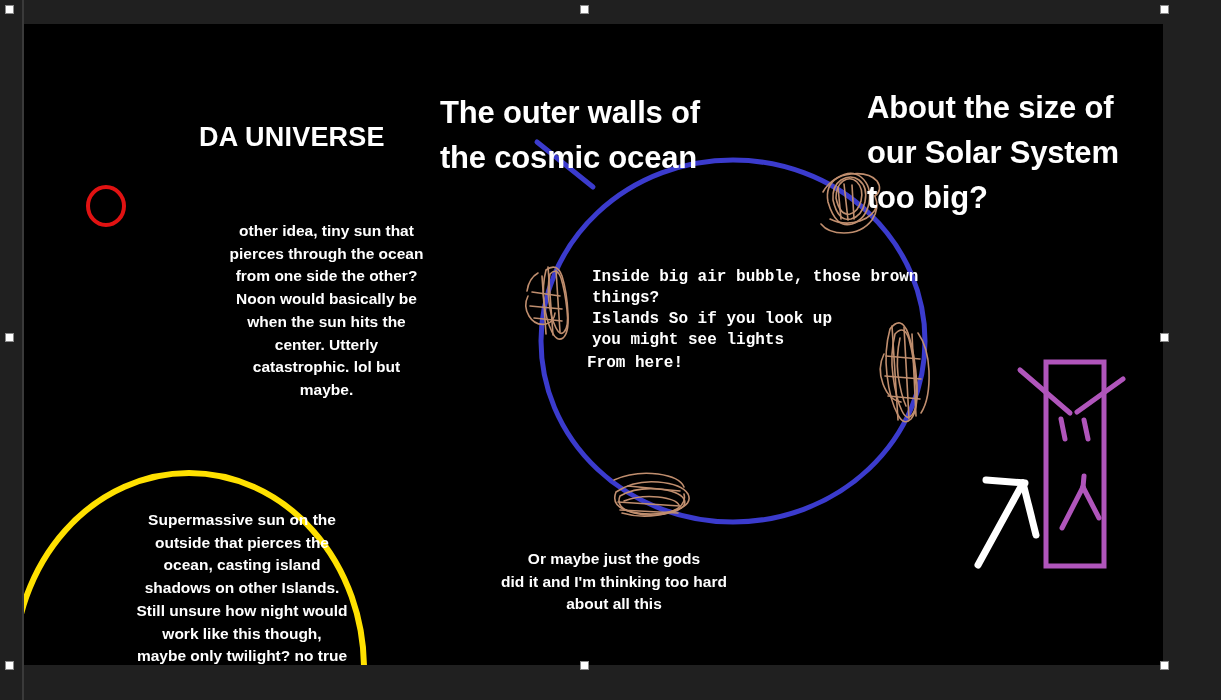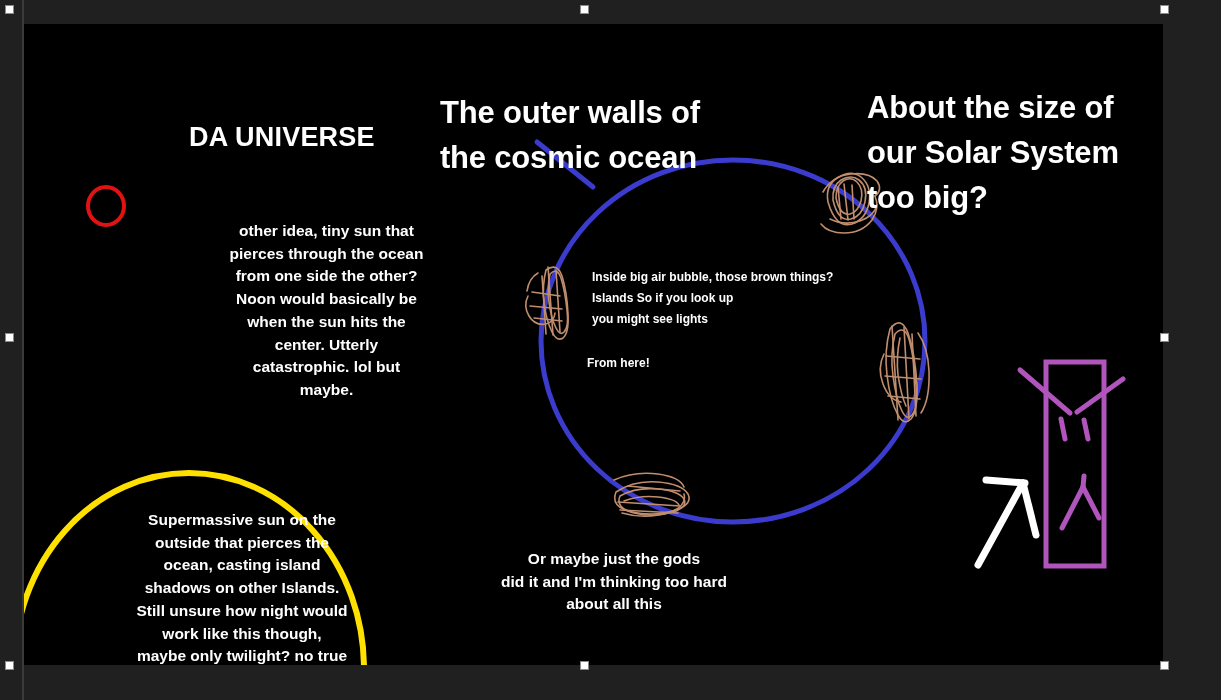--- a/index.html
+++ b/index.html
@@ -89,26 +89,27 @@
     letter-spacing: 0.2px;
   }
   .body {
     font-weight: bold;
     font-size: 15.5px;
     line-height: 22.7px;
     text-align: center;
   }
   .body-sm {
     font-weight: bold;
-    font-size: 12px;
+    font-size: 16px;
     line-height: 21px;
-  }
-
-  
-  #t-da-universe      { left: 165px; top: 96px;  width: 260px; }
+    font-family: Liberation Mono, monospace;
+  }
+
+  
+  #t-da-universe      { left: 175px; top: 96px;  width: 260px; }
   #t-outer-walls      { left: 416px; top: 46px;  width: 300px; }
   #t-solar-size       { left: 843px; top: 41px;  width: 300px; }
   #t-tiny-sun         { left: 195px; top: 196px; width: 215px; }
   #t-inside-bubble    { left: 568px; top: 243px; width: 340px; }
   #t-from-here        { left: 563px; top: 329px; width: 160px; }
   #t-coming-from-here { left: 729px; top: 346px; width: 180px; }
   #t-supermassive     { left: 93px;  top: 485px; width: 250px; }
   #t-gods             { left: 424px; top: 524px; width: 260px; margin-left: 36px; }
   #t-entropy          { left: 841px; top: 515px; width: 180px; }
 </style>

